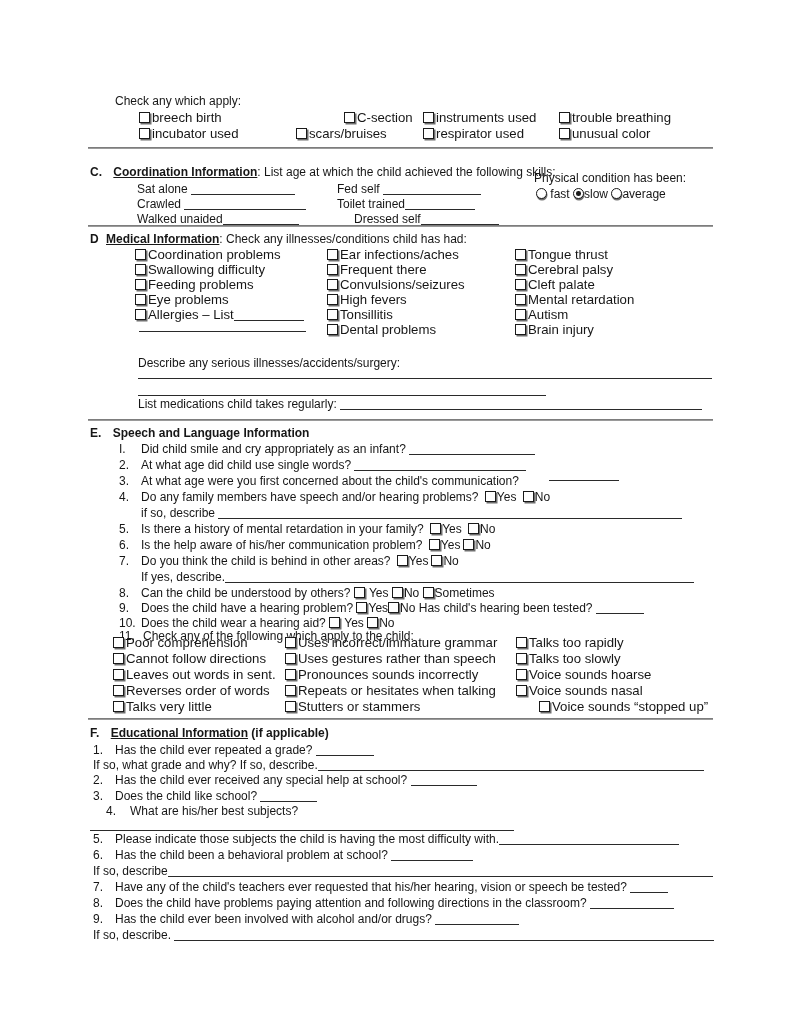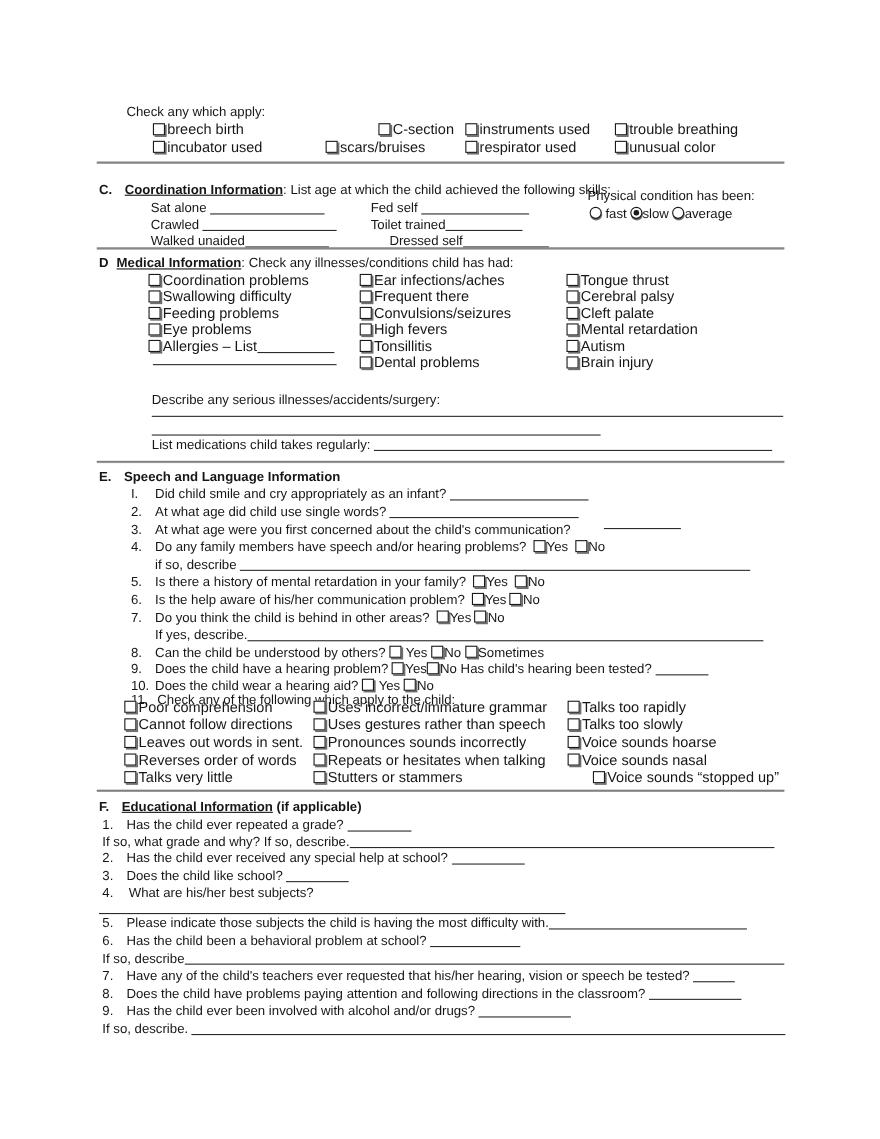--- a/index.html
+++ b/index.html
@@ -259,21 +259,21 @@
   </div>
   <div class="abs t" style="left:93px; top:758px;">
     <span>If so, what grade and why? If so, describe.</span><span class="blank" style="width:386px"></span>
   </div>
   <div class="abs t" style="left:93px; top:773px;">
     <span style="display:inline-block;width:22px">2.</span><span>Has the child ever received any special help at school?</span> <span class="blank" style="width:66px"></span>
   </div>
   <div class="abs t" style="left:93px; top:789px;">
     <span style="display:inline-block;width:22px">3.</span><span>Does the child like school?</span> <span class="blank" style="width:57px"></span>
   </div>
-  <div class="abs t" style="left:93px; top:804px;">
+  <div class="abs t" style="left:106px; top:804px;">
     <span style="display:inline-block;width:24px">4.</span><span>What are his/her best subjects?</span>
   </div>
   <div class="ruleline" style="left:90px; top:830px; width:424px;"></div>
 
   <div class="abs t" style="left:93px; top:832px;">
     <span style="display:inline-block;width:22px">5.</span><span>Please indicate those subjects the child is having the most difficulty with.</span><span class="blank" style="width:180px"></span>
   </div>
   <div class="abs t" style="left:93px; top:848px;">
     <span style="display:inline-block;width:22px">6.</span><span>Has the child been a behavioral problem at school?</span> <span class="blank" style="width:82px"></span>
   </div>

